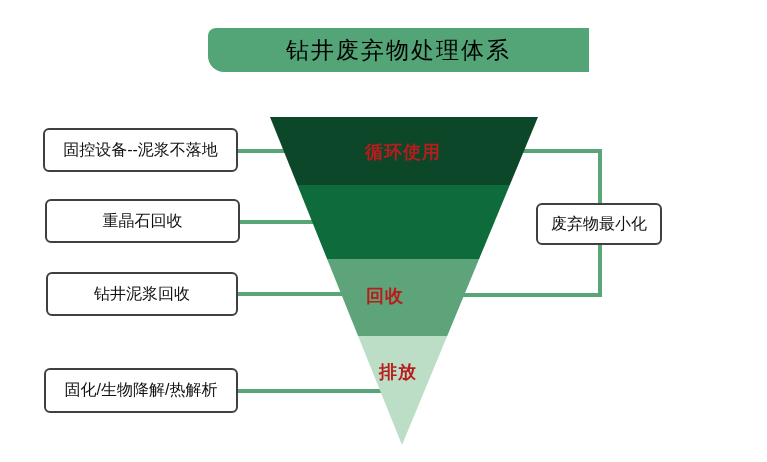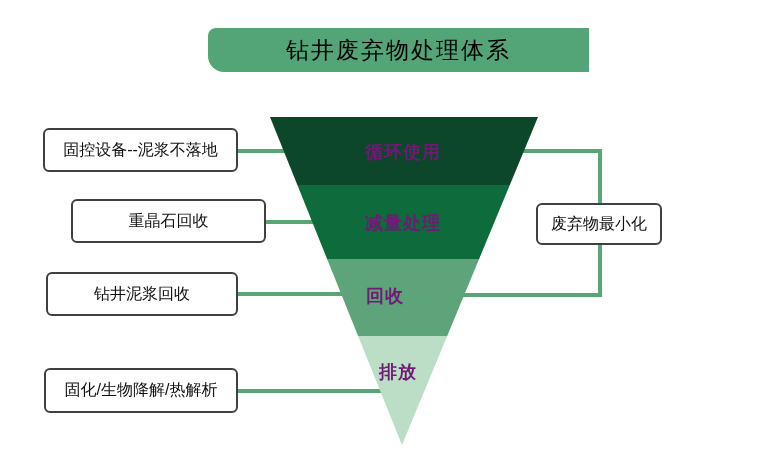--- a/index.html
+++ b/index.html
@@ -22,21 +22,21 @@
     color: #000000; font-size: 23px; font-weight: normal; letter-spacing: 2px;
     white-space: nowrap;
   }
 
   .conn  { position: absolute; height: 4px; background: #5aa578; z-index: 1; }
   .vconn { position: absolute; width: 4px;  background: #5aa578; z-index: 1; }
 
   .funnel-svg { position: absolute; left: 0; top: 0; z-index: 2; }
 
   .flabel {
-    position: absolute; color: #701a75; font-weight: bold; font-size: 18px;
+    position: absolute; color: #b91c1c; font-weight: bold; font-size: 18px;
     z-index: 4; transform: translate(-50%, -50%); letter-spacing: 1px;
     white-space: nowrap;
   }
 
   .box {
     position: absolute; background: #ffffff;
     border: 2px solid #404040; border-radius: 6px;
     display: flex; align-items: center; justify-content: center;
     font-size: 16px; color: #111111; z-index: 3;
     box-sizing: border-box; white-space: nowrap;
@@ -61,28 +61,27 @@
   <div class="conn" style="left:462px; top:293px; width:140px;"></div>
 
   <svg class="funnel-svg" width="767" height="462" viewBox="0 0 767 462">
     <polygon points="270,117 538,117 509.8,185 297.4,185" fill="#0b4728"></polygon>
     <polygon points="297.4,185 509.8,185 479.1,259 327.1,259" fill="#0d6b3c"></polygon>
     <polygon points="327.1,259 479.1,259 447.2,336 358.1,336" fill="#5da47a"></polygon>
     <polygon points="358.1,336 447.2,336 402,445" fill="#bcdec6"></polygon>
   </svg>
 
   <div class="flabel" style="left:403px; top:152px;">循环使用</div>
-  <div class="flabel" style="left:403px; top:223px;">减量处理</div>
   <div class="flabel" style="left:385px; top:296px;">回收</div>
   <div class="flabel" style="left:398px; top:372px;">排放</div>
 
   <div class="box" style="left:43px; top:128px; width:195px; height:44px;">
     <span>固控设备--泥浆不落地</span>
   </div>
-  <div class="box" style="left:45px; top:199px; width:195px; height:44px;margin-left:26px;">
+  <div class="box" style="left:45px; top:199px; width:195px; height:44px;">
     <span>重晶石回收</span>
   </div>
   <div class="box" style="left:44px; top:368px; width:194px; height:45px;">
     <span>固化/生物降解/热解析</span>
   </div>
   <div class="box" style="left:46px; top:272px; width:192px; height:44px;">
     <span>钻井泥浆回收</span>
   </div>
 
   <div class="box" style="left:536px; top:203px; width:126px; height:42px;text-align:center;">

